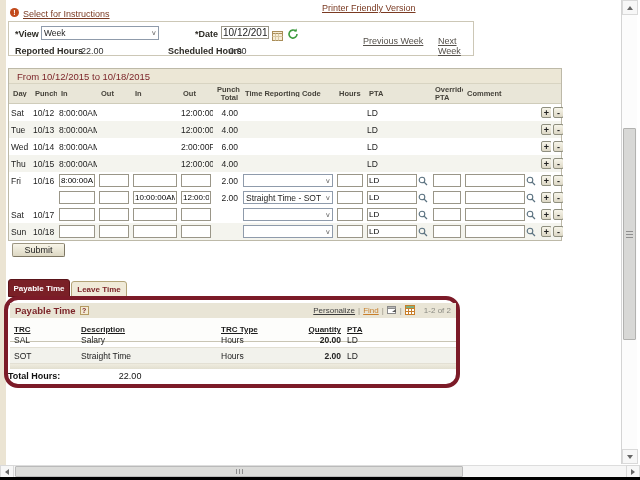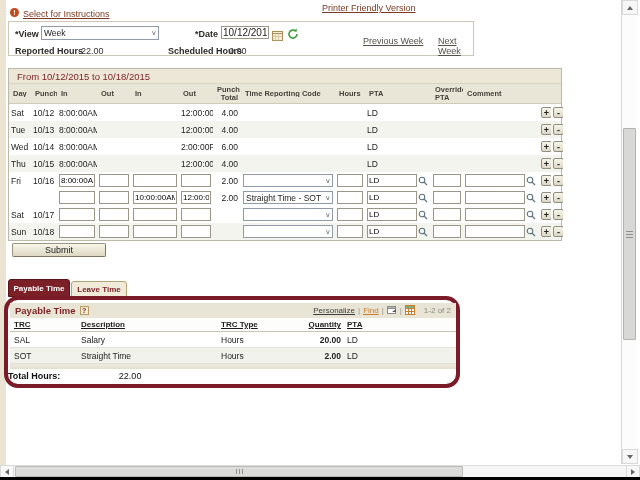--- a/index.html
+++ b/index.html
@@ -42,42 +42,42 @@
   .ts-row.alt { background:#f4f4ee; }
   .cp4 .ro-el { display:inline-block; width:100%; text-align:right; padding-right:2px; }
   .pin { height:13px; border:1px solid #9a9688; background:#fff; font-family:"Liberation Sans", sans-serif; font-size:8px; padding:0 1px; }
   .w36{width:36px;} .w30{width:30px;} .w44{width:44px;} .w26{width:26px;} .w50{width:50px;} .w28{width:28px;} .w60{width:60px;}
   .rowsel { width:90px; height:13px; }
   .mag { display:inline-flex; margin-left:1px; cursor:pointer; }
   .sqbtn { width:11px; height:11px; border:1px solid #8f8f7f; background:linear-gradient(#f7f5ea,#ddd8c6);
     font-size:9px; line-height:8px; font-weight:bold; color:#222; text-align:center; padding:0; cursor:pointer; border-radius:2px; }
 
   
-  #submit-btn { left:12px; top:243px; width:94px; height:14px; border:1px solid #9c9581; border-bottom-color:#7d7663; border-right-color:#7d7663;
+  #submit-btn { left:12px; top:243px; width:53px; height:14px; border:1px solid #9c9581; border-bottom-color:#7d7663; border-right-color:#7d7663;
     background:linear-gradient(#f8f5e9,#ddd8c3); font-size:9px; color:#222; text-align:center; line-height:12px; cursor:pointer; border-radius:2px; font-family:"Liberation Sans", sans-serif; }
 
   
   .tab { position:absolute; display:flex; align-items:center; justify-content:center; font-size:8px; font-weight:bold; cursor:pointer; }
   #tab-payable { left:8px; top:279px; width:62px; height:18px; background:#7a2026; color:#fff; border:1px solid #5a141a; border-radius:3px 3px 0 0; }
   #tab-leave { left:71px; top:281px; width:56px; height:16px; background:#f0ead8; color:#7c2529; border:1px solid #b3a478; border-radius:3px 3px 0 0; }
 
   
   #highlight-box { left:4px; top:296px; width:456px; height:92px; border:4px solid #7c1b28; border-radius:14px; background:transparent; pointer-events:none; }
 
   
   #pay-hdrbar { left:10px; top:303px; width:446px; height:15px; background:#e9e5d6; display:flex; align-items:center; justify-content:space-between; padding:0 5px; }
   #pay-title { color:#7c2529; font-size:9.5px; font-weight:bold; margin-right:4px; }
   .help-icon { display:inline-block; width:9px; height:9px; background:#f3ead3; border:1px solid #b59a62; color:#7c2529;
     font-size:7px; font-weight:bold; text-align:center; line-height:8px; cursor:pointer; }
   #pay-tools { display:flex; align-items:center; gap:3px; font-size:8px; }
   #pay-tools .sep { color:#9a9484; }
   .pers-lnk { color:#3c3c3c; }
   .find-lnk { color:#c87e2a; }
   .range-txt { color:#8a8a82; margin-left:6px; }
-  #pay-cols { left:10px; top:318px; width:446px; height:14px; display:flex; align-items:center; border-bottom:1px solid #c9c5b4; background:#fdfdfb; }
+  #pay-cols { left:10px; top:318px; width:446px; height:24px; display:flex; align-items:center; border-bottom:1px solid #c9c5b4; background:#fdfdfb; }
   #pay-cols span { font-size:8px; font-weight:bold; color:#1c1c1c; text-decoration:underline; cursor:pointer; }
   .pc-trc{width:71px; padding-left:4px;} .pc-desc{width:140px;} .pc-type{width:75px;} .pc-qty{width:45px; text-align:right;font-weight:bold;} .pc-pta{padding-left:6px;}
   #pay-rows { left:10px; top:332px; width:446px; }
   .pay-row { display:flex; align-items:center; height:16px; font-size:8.5px; color:#222; border-bottom:1px solid #e3e0d4; }
   .pay-row.alt { background:#f2f2ec; }
   .pay-row span { overflow:hidden; white-space:nowrap; }
   #pay-footer { left:10px; top:364px; width:446px; height:5px; background:linear-gradient(#efecdf,#e2dfd0); }
   #total-row { left:8px; top:371px; font-size:9px; color:#111; }
   #total-row .tl { font-weight:bold; }
   #total-row .tv { margin-left:56px; }

